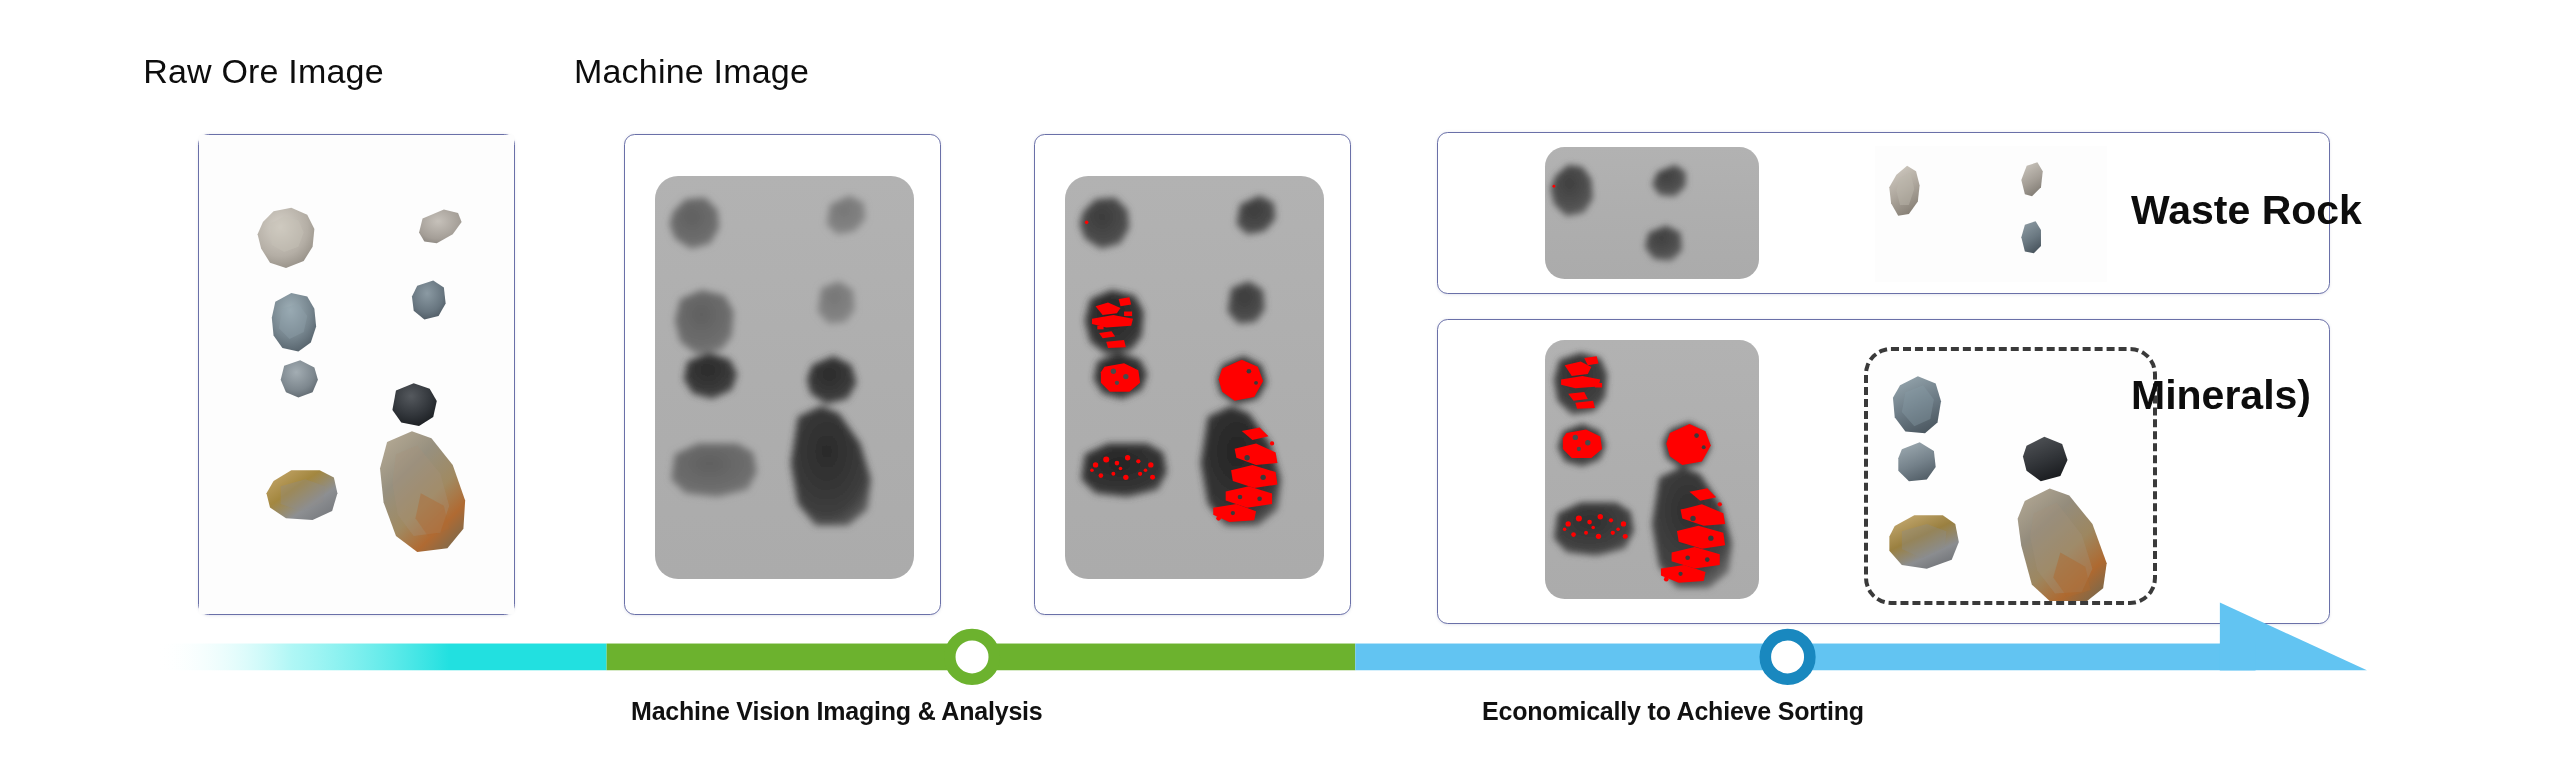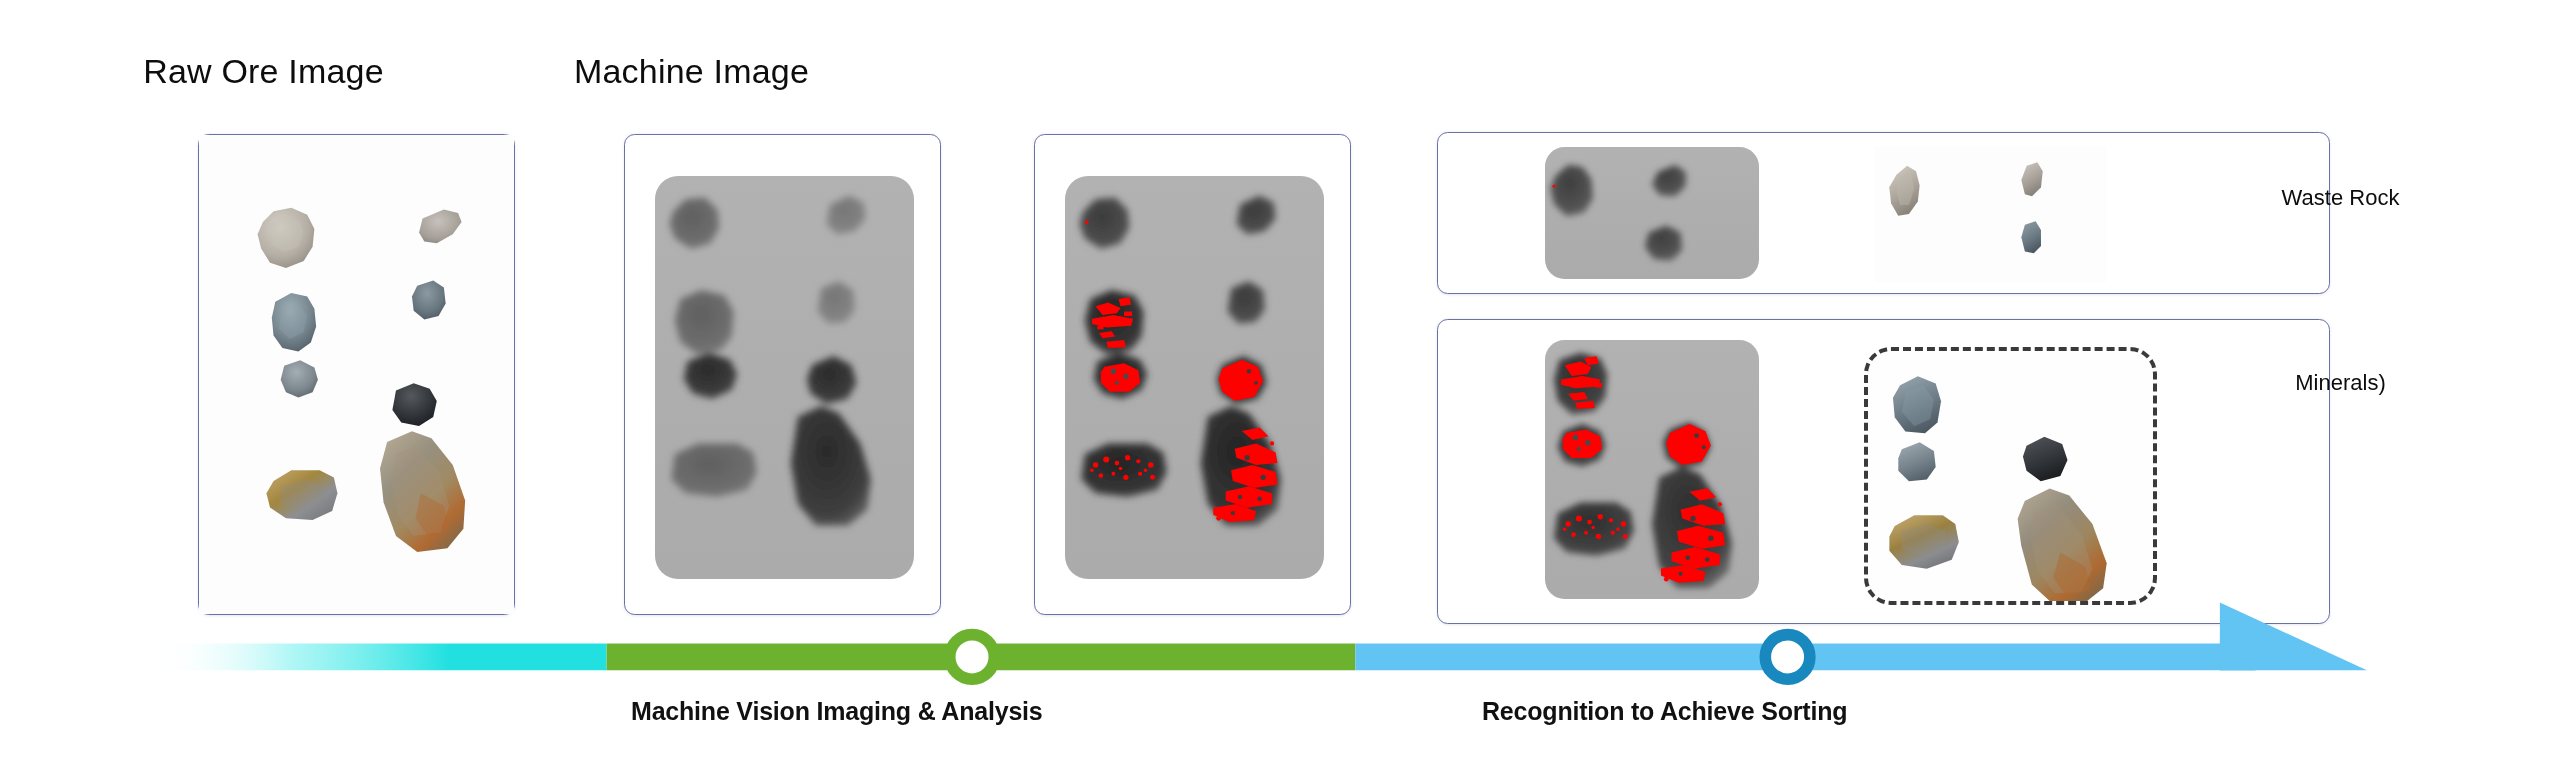--- a/index.html
+++ b/index.html
@@ -55,25 +55,24 @@
     font-weight:700;
     color:#111;
     white-space:nowrap;
     font-family:"Liberation Sans", sans-serif;
     letter-spacing:-0.2px;
   }
 
   
   .side-label{
     position:absolute;
-    font-size:22px;
+    font-size:41px;
     line-height:1.22;
     color:#0d0d0d;
-    font-weight:400;
-    text-align:center;
+    font-weight:700;
   }
 </style>
 </head>
 <body>
 
 <div class="stage">
 
   <div class="col-title" style="left:132px;top:52px;width:241px;margin-left:11px;">Raw Ore Image</div>
 
   <div class="col-title" style="left:571px;top:52px;width:241px;">Machine Image</div>
@@ -480,16 +479,16 @@
     <path d="M2490,676 L2490,752 L2655,752 Z" fill="#62c4f2"></path>
     <path d="M2490,722 L2530,722 L2530,752 L2490,752 Z" fill="#62c4f2"></path>
 
     <circle cx="1090" cy="737" r="25" fill="#ffffff" stroke="#6cb22e" stroke-width="13"></circle>
 
     <circle cx="2005" cy="737" r="25" fill="#ffffff" stroke="#1988bf" stroke-width="13"></circle>
   </svg>
 
   <div class="tl-label" style="left:631px;top:697px;">Machine Vision Imaging &amp; Analysis</div>
 
-  <div class="tl-label" style="left:1482px;top:697px;">Recognition to Achieve Sorting</div>
+  <div class="tl-label" style="left:1482px;top:697px;">Economically to Achieve Sorting</div>
 
 </div>
 
 
 </body></html>

